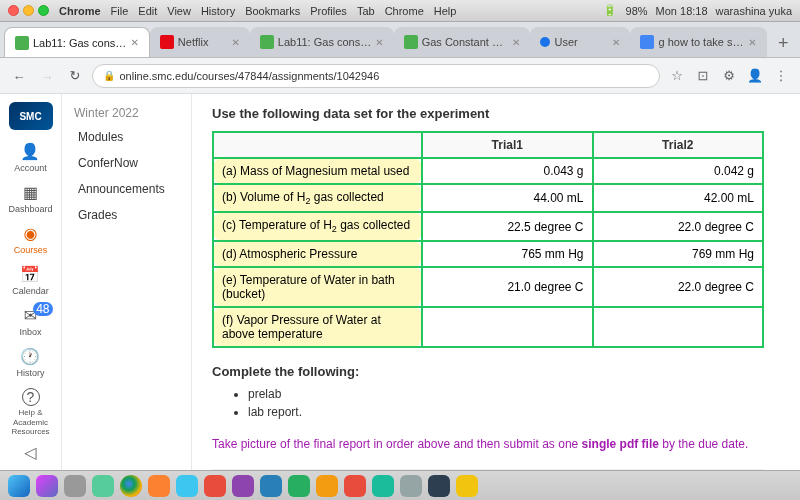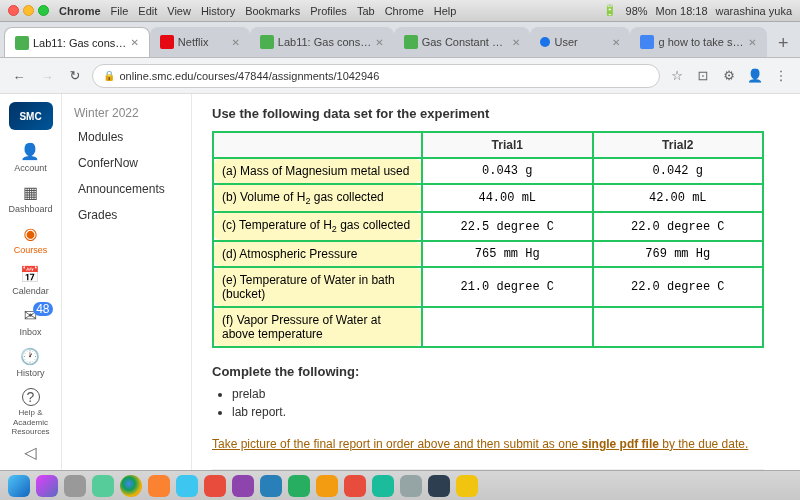--- a/index.html
+++ b/index.html
@@ -174,47 +174,45 @@
       color: #333;
       text-align: center;
     }
     .data-table td:first-child {
       background: #fef9c3;
       width: 38%;
       border-radius: 9px;
     }
     .data-table td:not(:first-child) {
       width: 31%;
-      text-align: center;
-      font-family: Liberation Mono, monospace;
+      text-align: right;
     }
 
     
     .complete-title {
       font-size: 13px;
       font-weight: bold;
       margin-bottom: 8px;
       color: #333;
     }
     .bullet-list {
-      margin-left: 20px;
+      margin-left: 36px;
       margin-bottom: 16px;
     }
     .bullet-list li {
       margin-bottom: 4px;
       font-size: 12px;
       color: #333;
     }
 
     .submit-text {
       font-size: 12px;
-      color: #a16207;
+      color: #a21caf;
       margin-bottom: 16px;
       line-height: 1.5;
-      text-decoration: underline;
     }
     .submit-text strong { font-weight: bold; }
 
     
     .nav-buttons {
       display: flex;
       justify-content: space-between;
       align-items: center;
       padding: 10px 0;
       border-top: 1px solid #eee;

